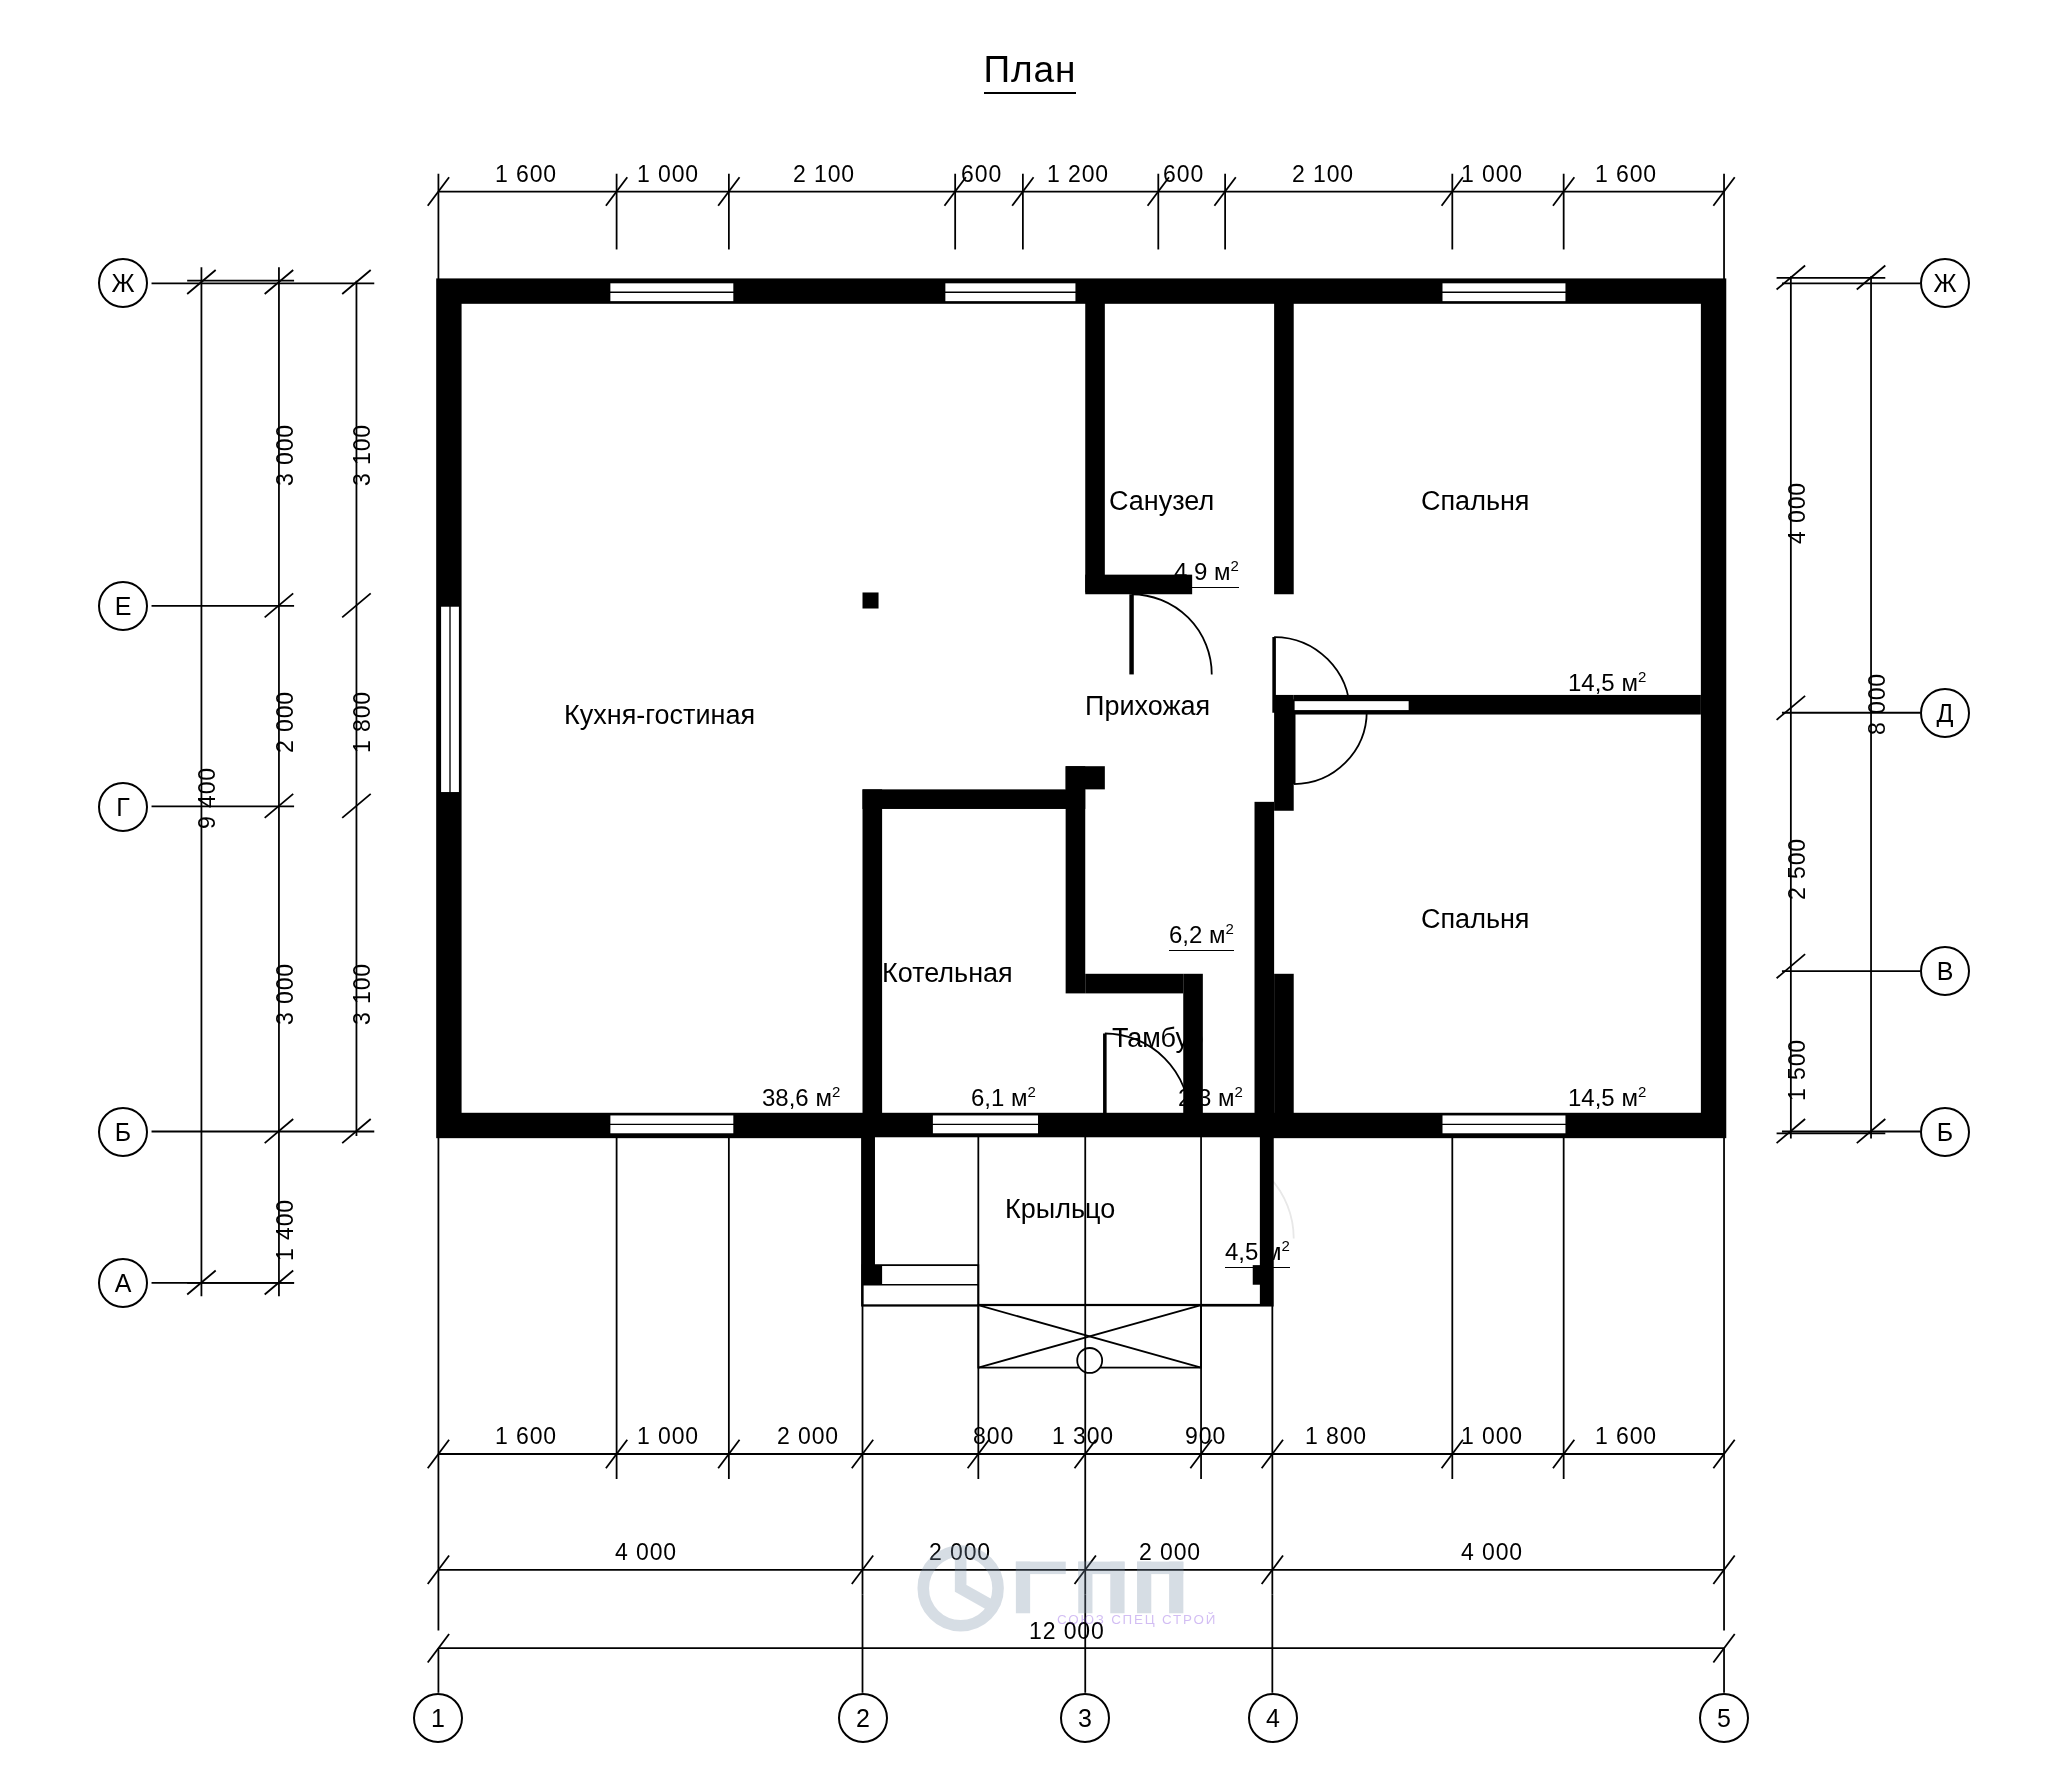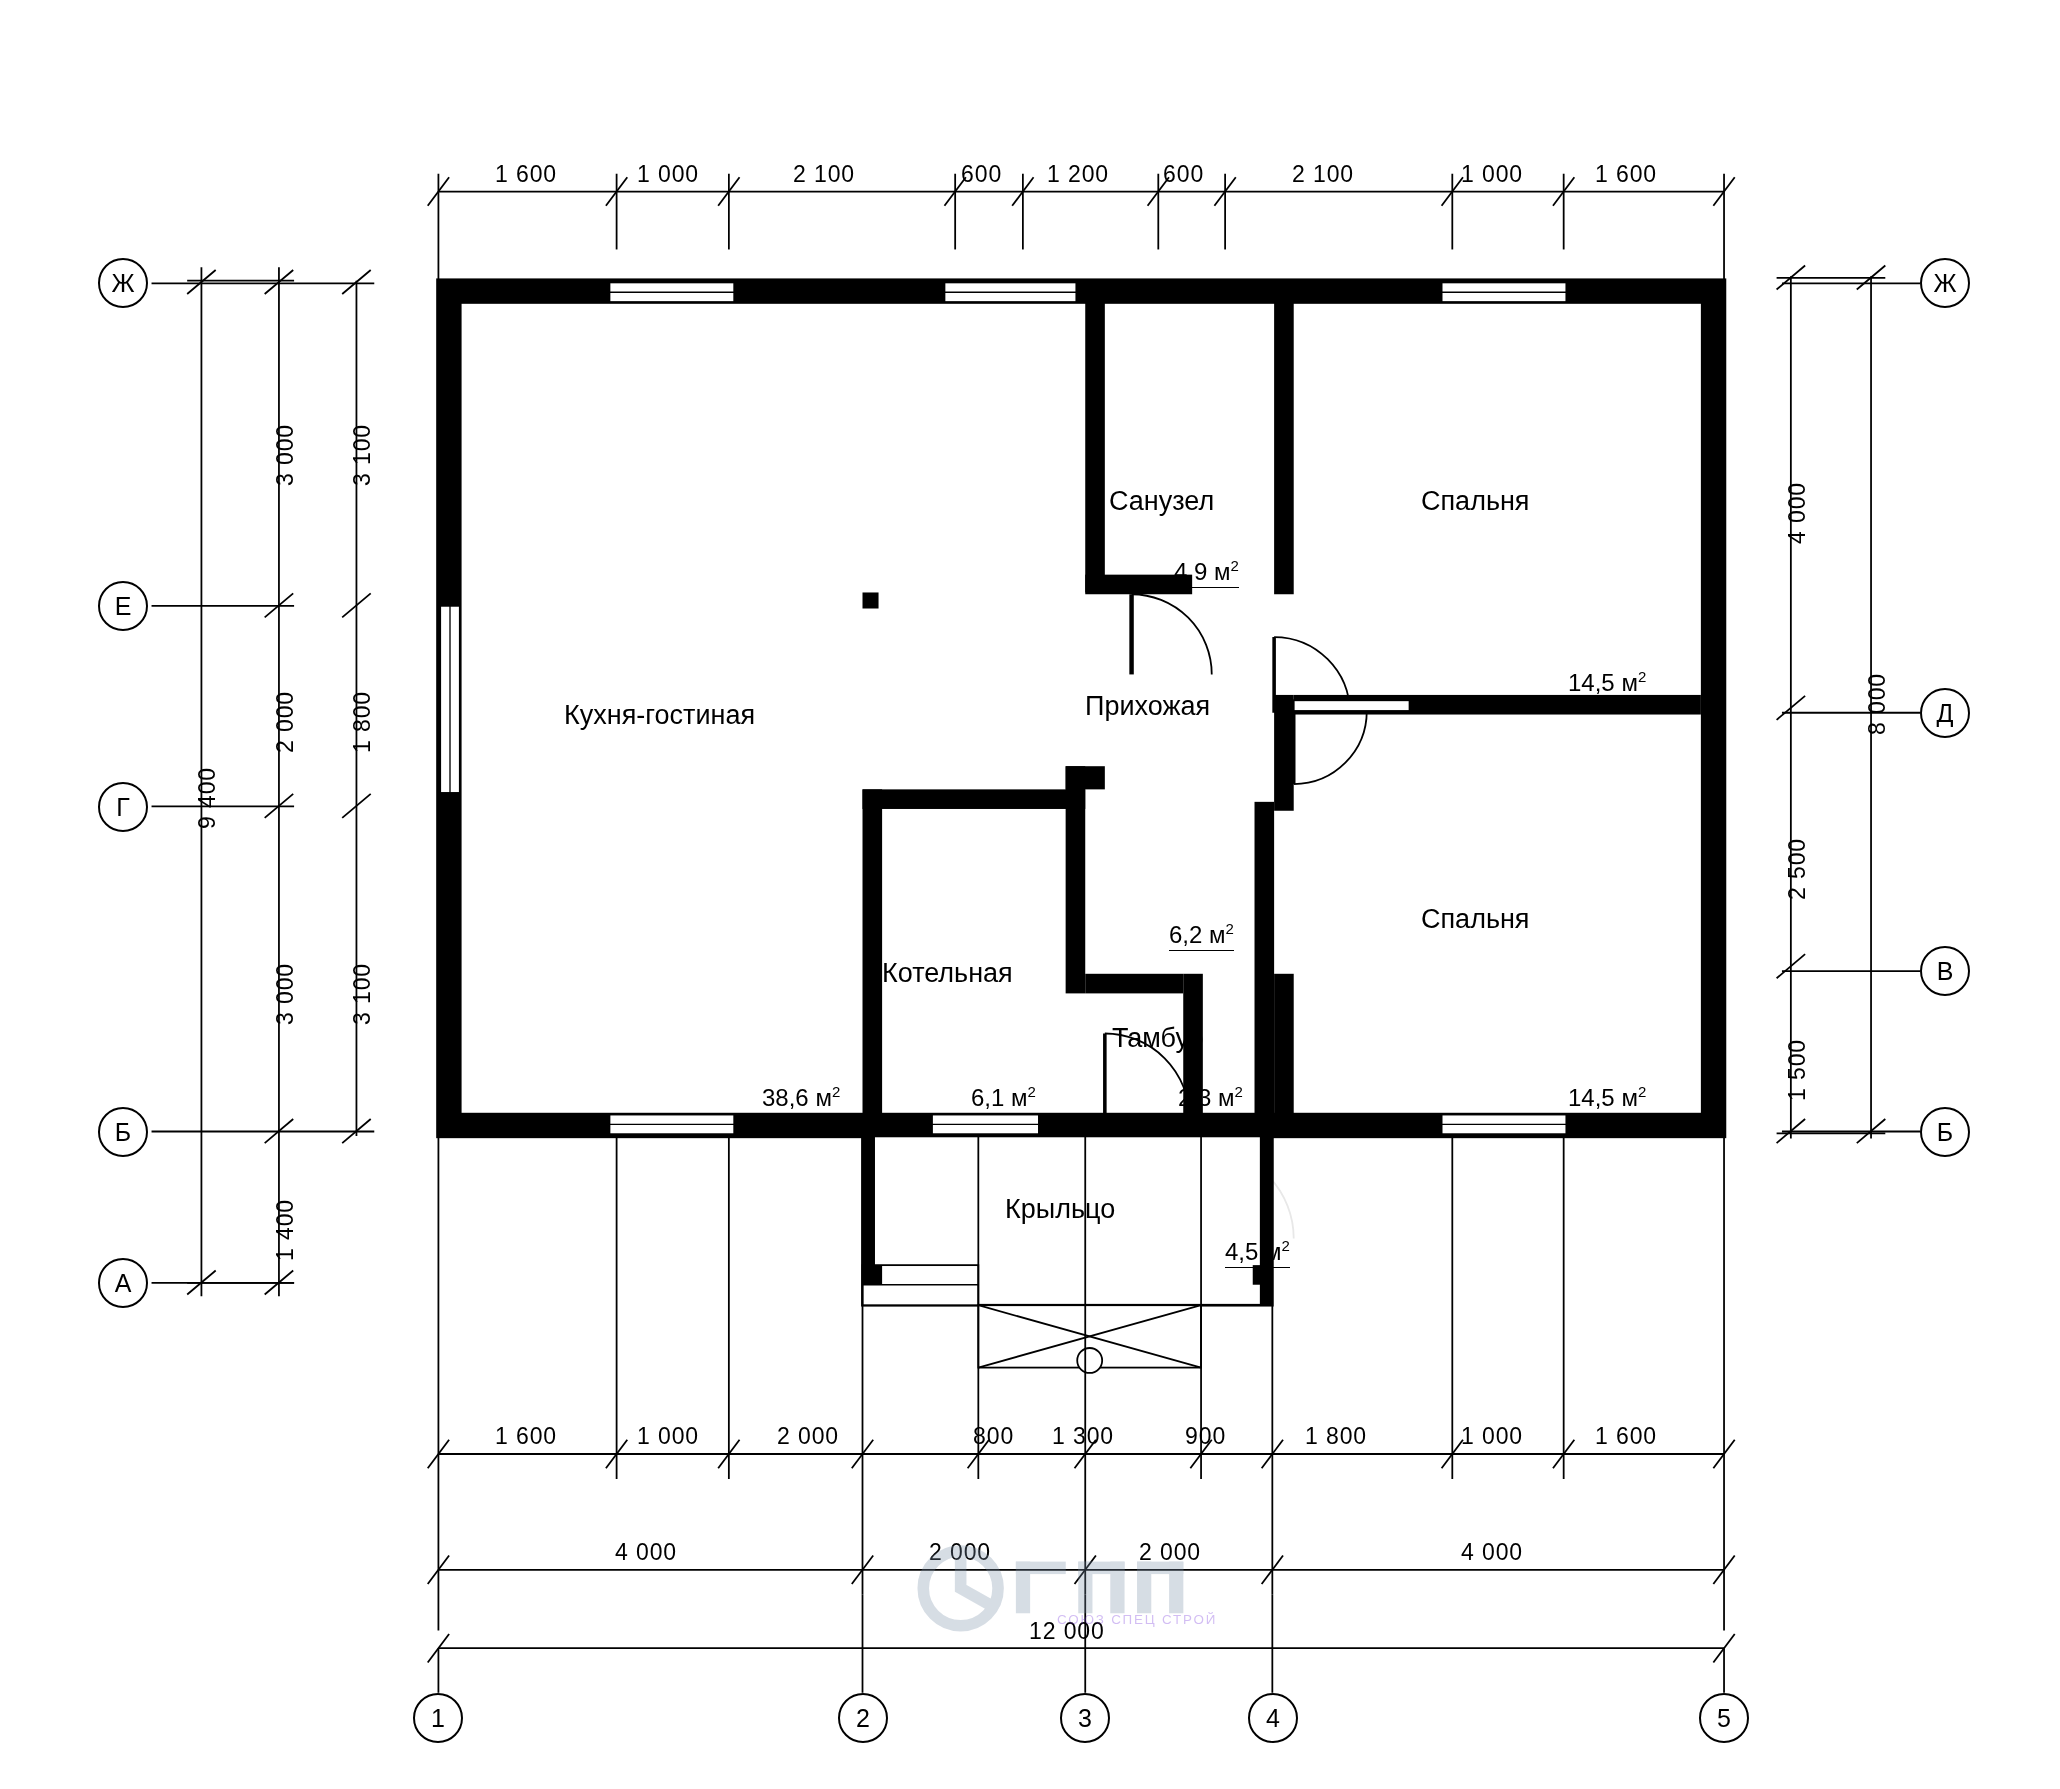--- a/index.html
+++ b/index.html
@@ -91,20 +91,21 @@
     margin-left: 28px;
   }
   svg { display: block; }
   .grid-svg { position: absolute; left: 0; top: 0; }
 </style>
 </head>
 <body>
 
 <div id="sheet">
 
+  <div class="ttl"><span>План</span></div>
 
   <svg class="grid-svg" width="2060" height="1789" viewBox="0 0 2312 2008">
     <g stroke="#000" fill="none">
 
       <line x1="492" y1="215" x2="1935" y2="215" stroke-width="2"></line>
 
       <line x1="492" y1="195" x2="492" y2="320" stroke-width="2"></line>
       <line x1="692" y1="195" x2="692" y2="280" stroke-width="2"></line>
       <line x1="818" y1="195" x2="818" y2="280" stroke-width="2"></line>
       <line x1="1072" y1="195" x2="1072" y2="280" stroke-width="2"></line>

